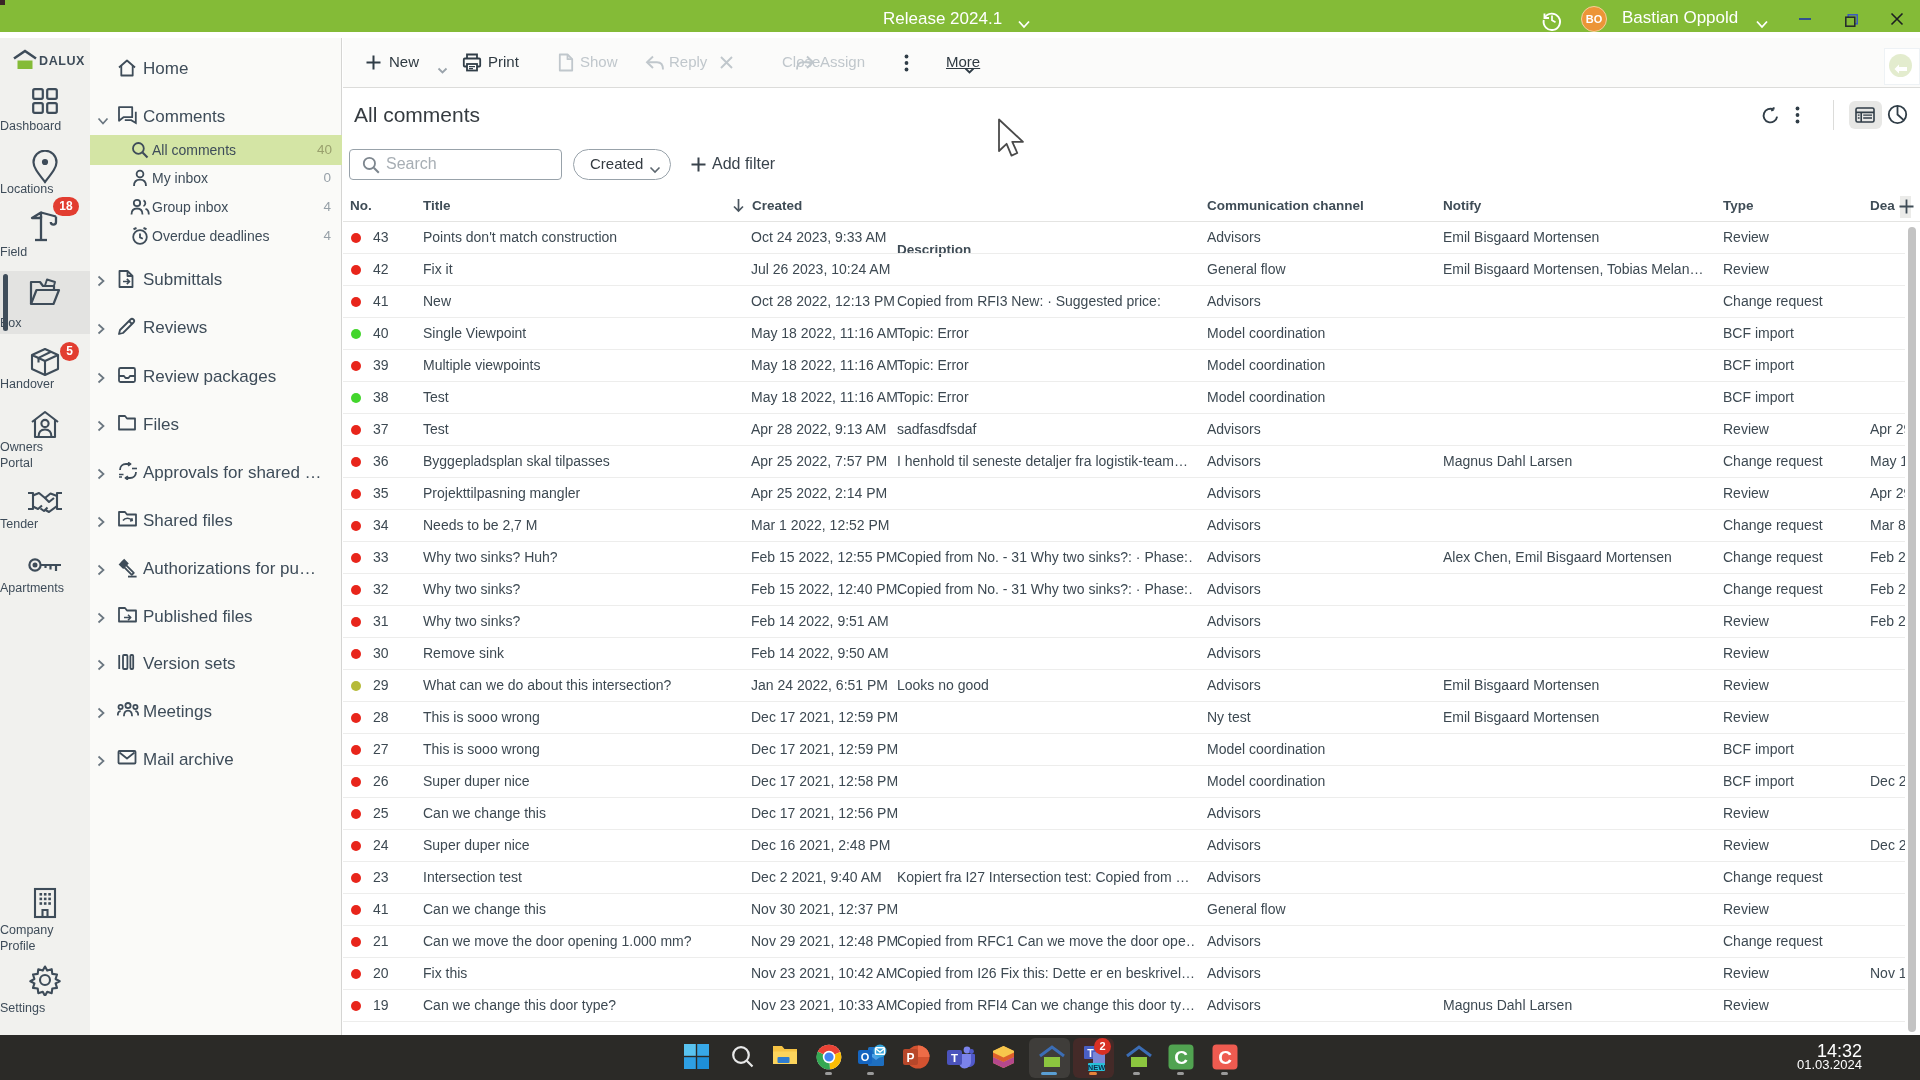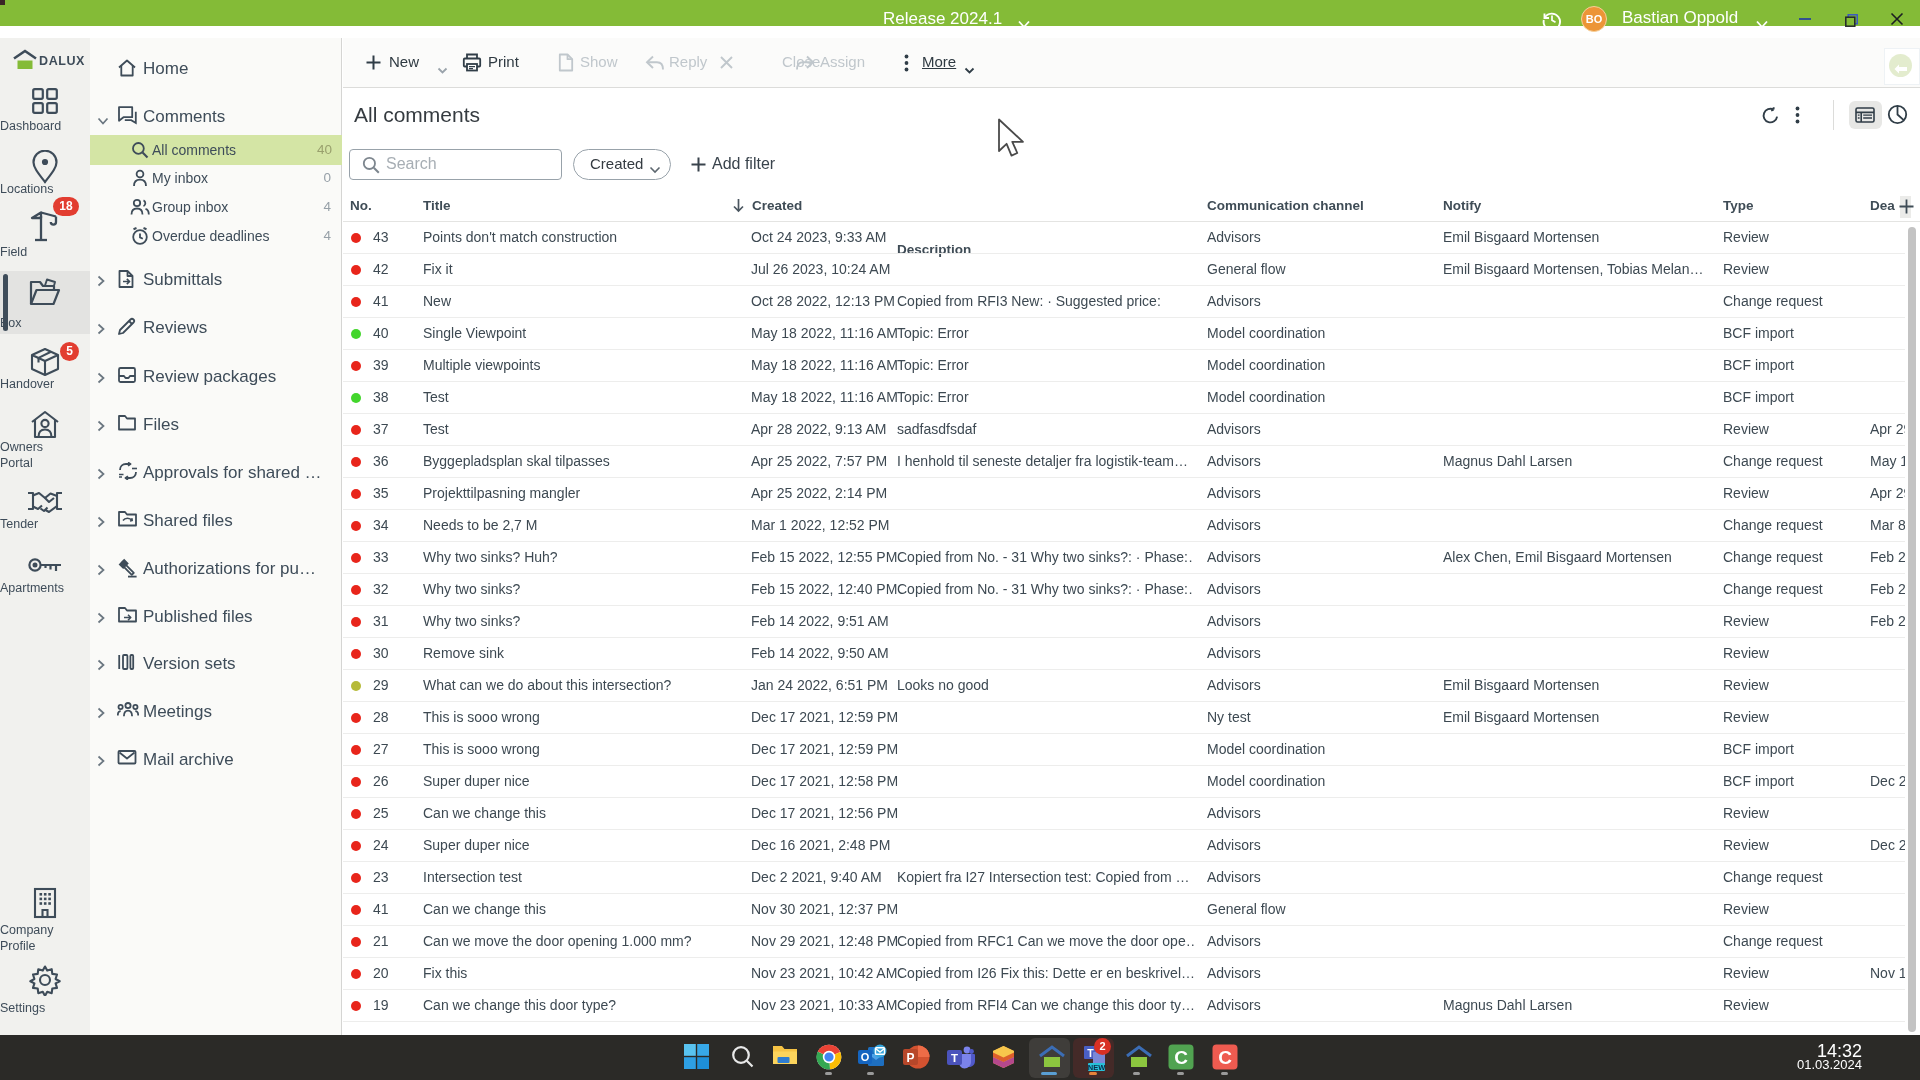--- a/index.html
+++ b/index.html
@@ -1,16 +1,16 @@
 <!DOCTYPE html>
 <html><head><meta charset="utf-8"><style>
 * { margin:0; padding:0; box-sizing:border-box; }
 html,body { width:1920px; height:1080px; overflow:hidden; font-family:"Liberation Sans",sans-serif; background:#fff; }
 .abs { position:absolute; }
-.titlebar { position:absolute; left:0; top:0; width:1920px; height:26px; background:#84bb37; }
+.titlebar { position:absolute; left:0; top:0; width:1920px; height:32px; background:#84bb37; }
 .leftrail { position:absolute; left:0; top:38px; width:90px; height:997px; background:#f1f1ee; }
 .sidepanel { position:absolute; left:90px; top:38px; width:252px; height:1009px; background:#fafaf8; border-right:1px solid #d5d5d3; }
 .raillbl { left:0; width:90px; font-size:12.5px; color:#3e4c59; }
 .badge { height:19px; background:#e23d30; border-radius:10px; color:#fff; font-size:12px; font-weight:bold; text-align:center; line-height:19px; }
 .sicon { left:27px; }
 .stxt { left:53px; font-size:17px; color:#3e4c59; white-space:nowrap; max-width:181px; overflow:hidden; text-overflow:ellipsis; }
 .scount { right:10px; font-size:13.5px; color:#97a0a8; }
 .main { position:absolute; left:343px; top:38px; width:1577px; height:997px; background:#fff; }
 .toolbar { position:absolute; left:0; top:0; width:1577px; height:50px; background:#fbfbfa; border-bottom:1px solid #dcdcda; }
 .tbtxt { font-size:15px; color:#2f3a42; }
@@ -386,21 +386,21 @@
           </g>
         </svg></div>
     <div class="abs tbdis" style="left:477px;top:15px;">Assign</div>
     <div class="abs" style="left:561px;top:16px;"><svg width="5" height="18" viewBox="0 0 5 18" style="">
           <g fill="#303d47">
             <circle cx="2.5" cy="2.5" r="1.9"></circle>
             <circle cx="2.5" cy="9" r="1.9"></circle>
             <circle cx="2.5" cy="15.5" r="1.9"></circle>
           </g>
         </svg></div>
-    <div class="abs tbtxt" style="left:579px;top:15px;text-decoration:underline;">More</div>
+    <div class="abs tbtxt" style="left:603px;top:15px;text-decoration:underline;">More</div>
     <div class="abs" style="left:621px;top:22px;"><svg width="11" height="7" viewBox="0 0 11 7" style="">
           <path d="M1.5 1.5 L5.5 5.5 L9.5 1.5" fill="none" stroke="#303d47" stroke-width="1.8"></path>
         </svg></div>
   </div>
   <div class="abs" style="left:11px;top:65px;font-size:21px;color:#353b40;">All comments</div>
   <div class="abs" style="left:1418px;top:68px;"><svg width="19" height="19" viewBox="0 0 19 19" style="">
         <path d="M16.2 9.5 A6.8 6.8 0 1 1 11.5 3.1 M11.5 3.1 L11.2 0.8 M11.5 3.1 L9.3 4.6" fill="none" stroke="#303d47" stroke-width="1.9" transform="rotate(10 9.5 9.5)"></path>
       </svg></div>
   <div class="abs" style="left:1452px;top:68px;"><svg width="5" height="18" viewBox="0 0 5 18" style="">
         <g fill="#303d47">

